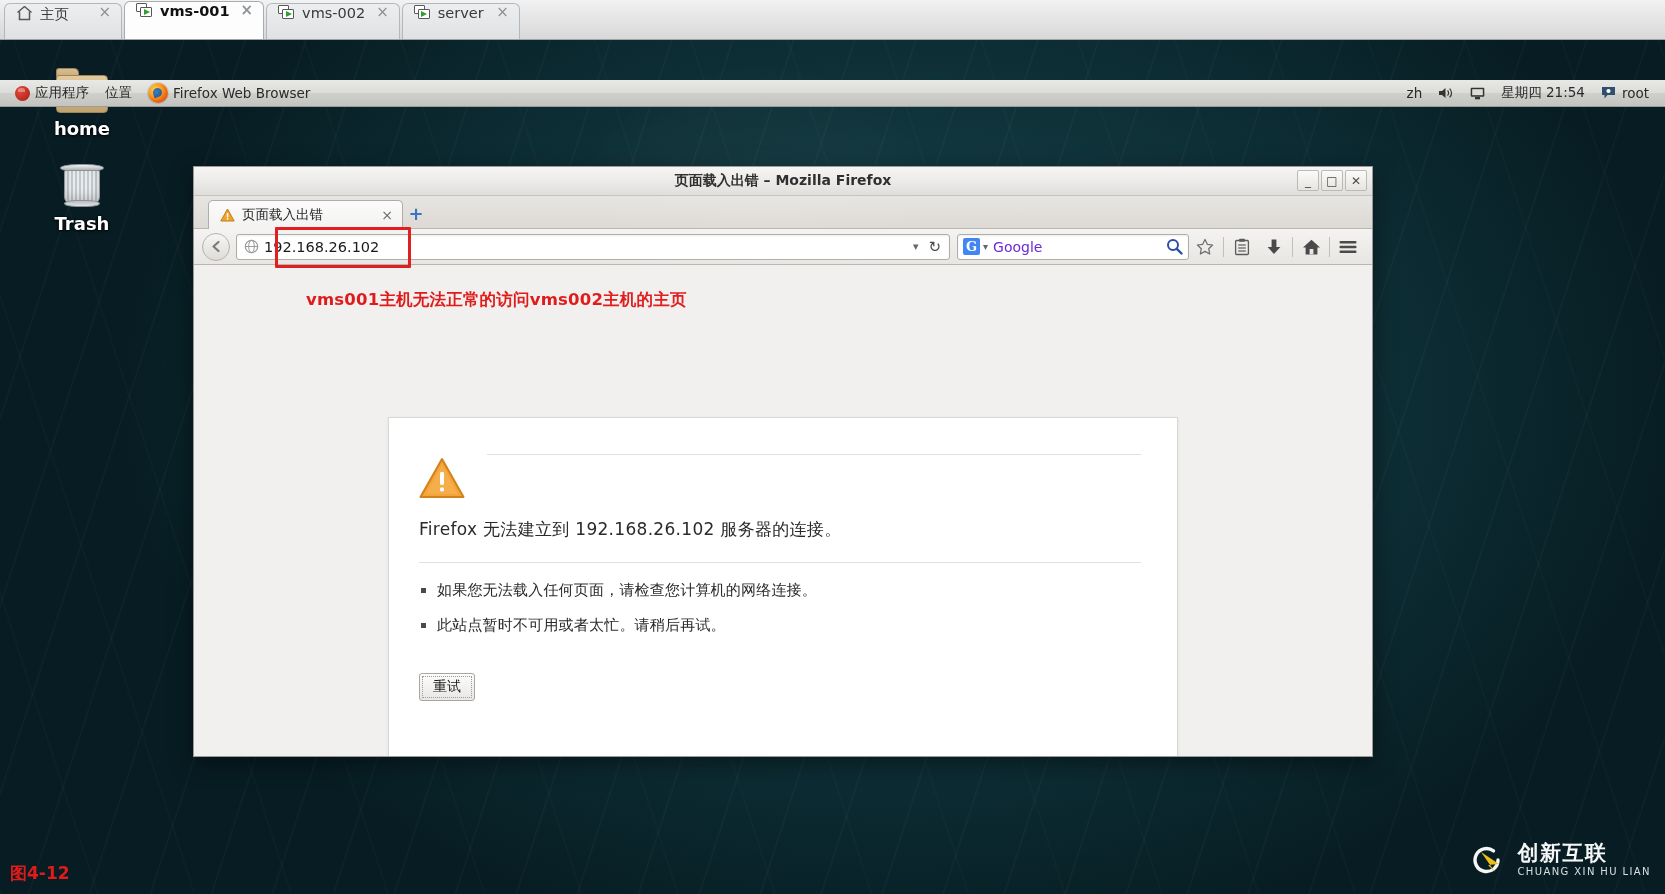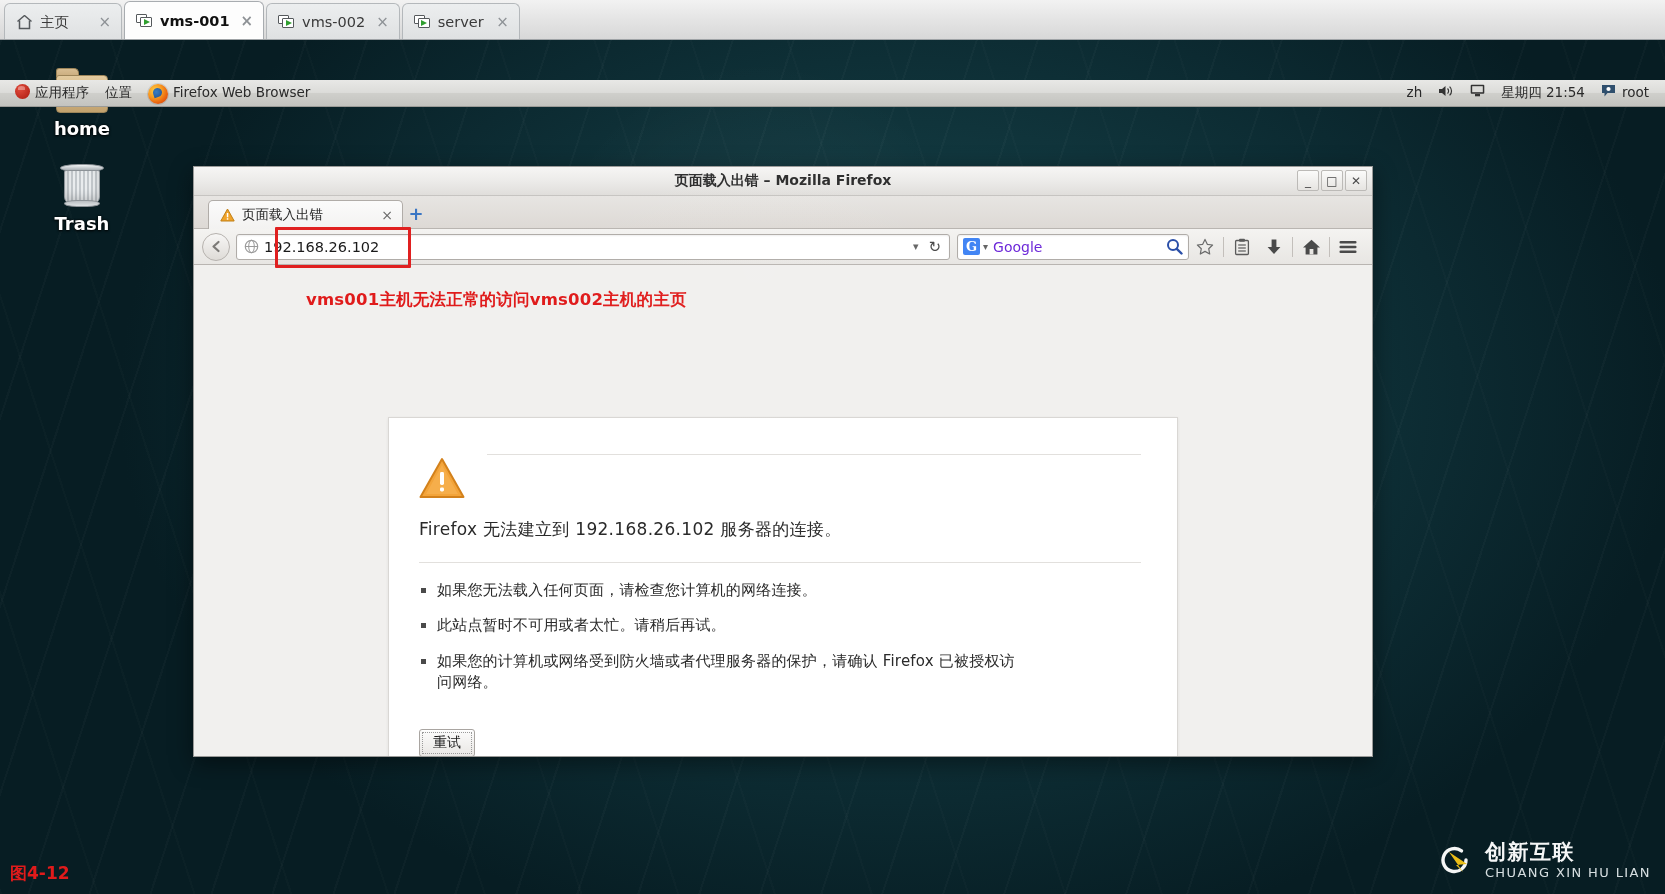--- a/index.html
+++ b/index.html
@@ -14,21 +14,21 @@
 
   
   .vm-tabstrip {
     position: absolute; left: 0; top: 0; width: 1665px; height: 40px;
     background: linear-gradient(to bottom, #f2f2f2 0%, #e3e3e3 55%, #d8d8d8 100%);
     border-bottom: 1px solid #9fa3a6;
     display: flex; align-items: flex-end; padding-left: 4px;
   }
   .vm-tab {
     height: 36px; min-width: 118px; margin-right: 2px;
-    display: flex; align-items: center; gap: 7px;
+    display: flex; gap: 7px;
     padding: 1px 6px 0 11px;
     border: 1px solid #b4b8bb; border-bottom: none;
     border-radius: 6px 6px 0 0;
     background: linear-gradient(to bottom, #eceeef 0%, #dfe1e2 100%);
     font-size: 14.5px; color: #3a3a3a; position: relative;
     cursor: default;
   }
   .vm-tab.active {
     background: #fdfdfd; color: #111; font-weight: bold;
     border-color: #a8acb0; height: 38px; box-shadow: 0 -1px 0 #fff inset;
@@ -74,21 +74,21 @@
   
   .gnome-panel {
     position: absolute; left: 0; top: 40px; width: 1665px; height: 27px;
     background: linear-gradient(to bottom, #e8e8e6 0%, #dcdcd9 48%, #cfcfcb 52%, #c3c3bf 100%);
     border-bottom: 1px solid #9b9b97;
     display: flex; align-items: center; font-size: 13.5px; color: #2a2a2a;
     z-index: 20;
   }
   .panel-left { display: flex; align-items: center; gap: 0; padding-left: 7px; }
   .panel-item {
-    display: flex; align-items: flex-start; gap: 5px;
+    display: flex; align-items: center; gap: 5px;
     padding: 2px 8px; height: 23px; border-radius: 3px; cursor: default;
     white-space: nowrap;
   }
   .fedora-logo {
     width: 15px; height: 15px; border-radius: 50%;
     background: radial-gradient(circle at 35% 32%, #e14b3c 0%, #b8261a 75%, #8d1a10 100%);
     position: relative; flex: 0 0 auto;
   }
   .fedora-logo::after {
     content: ""; position: absolute; left: 2.6px; top: 2.6px;
@@ -305,21 +305,21 @@
   .watermark {
     position: absolute; right: 14px; bottom: 14px; z-index: 30;
     display: flex; align-items: center; gap: 9px; opacity: 0.96;
   }
   .wm-mark { width: 40px; height: 40px; position: relative; flex: 0 0 auto; }
   .wm-text { display: flex; flex-direction: column; line-height: 1; }
   .wm-cn {
     font-size: 21px; font-weight: bold; color: #ffffff; letter-spacing: 1.5px;
   }
   .wm-en {
-    font-size: 13px; color: #dfe6e8; letter-spacing: 1.4px; margin-top: 3px;
+    font-size: 10px; color: #dfe6e8; letter-spacing: 1.4px; margin-top: 3px;
   }
 </style>
 </head>
 <body>
 
 <div class="vm-tabstrip">
 
   <div class="vm-tab">
     <span class="homeicon">
       <svg width="17" height="16" viewBox="0 0 17 16">
@@ -554,21 +554,20 @@
             <div class="err-rule"></div>
           </div>
         </div>
 
         <div class="err-desc">Firefox 无法建立到 192.168.26.102 服务器的连接。</div>
         <div class="err-rule"></div>
 
         <ul class="err-ul">
           <li>如果您无法载入任何页面，请检查您计算机的网络连接。</li>
           <li>此站点暂时不可用或者太忙。请稍后再试。</li>
-          <li>如果您的计算机或网络受到防火墙或者代理服务器的保护，请确认 Firefox 已被授权访问网络。</li>
         </ul>
 
         <div class="retry-btn">重试</div>
       </div>
 
     </div>
   </div>
 
   <div class="fig-caption">图4-12</div>
 

